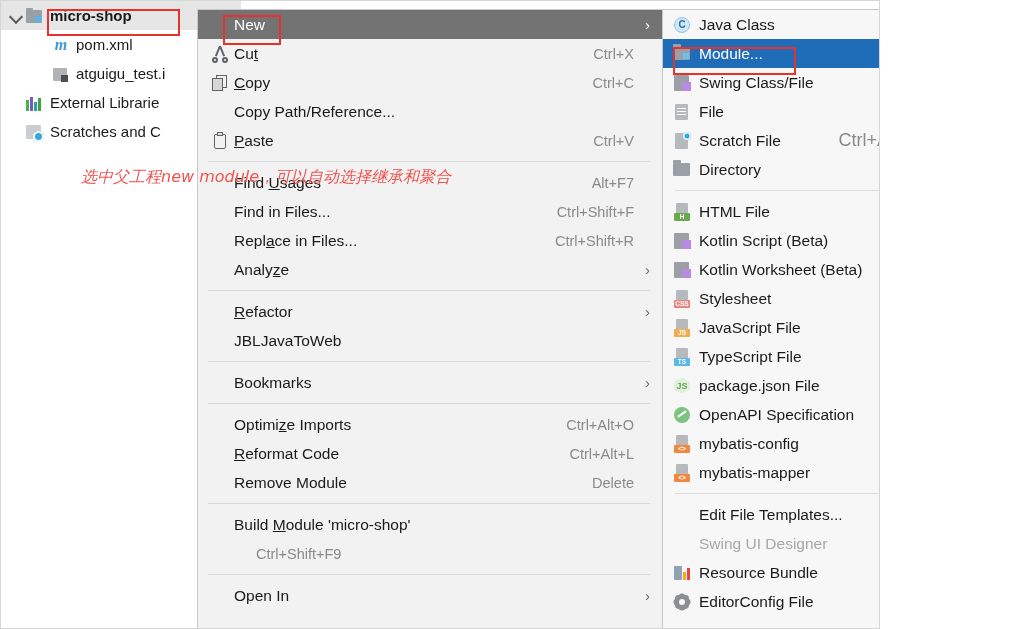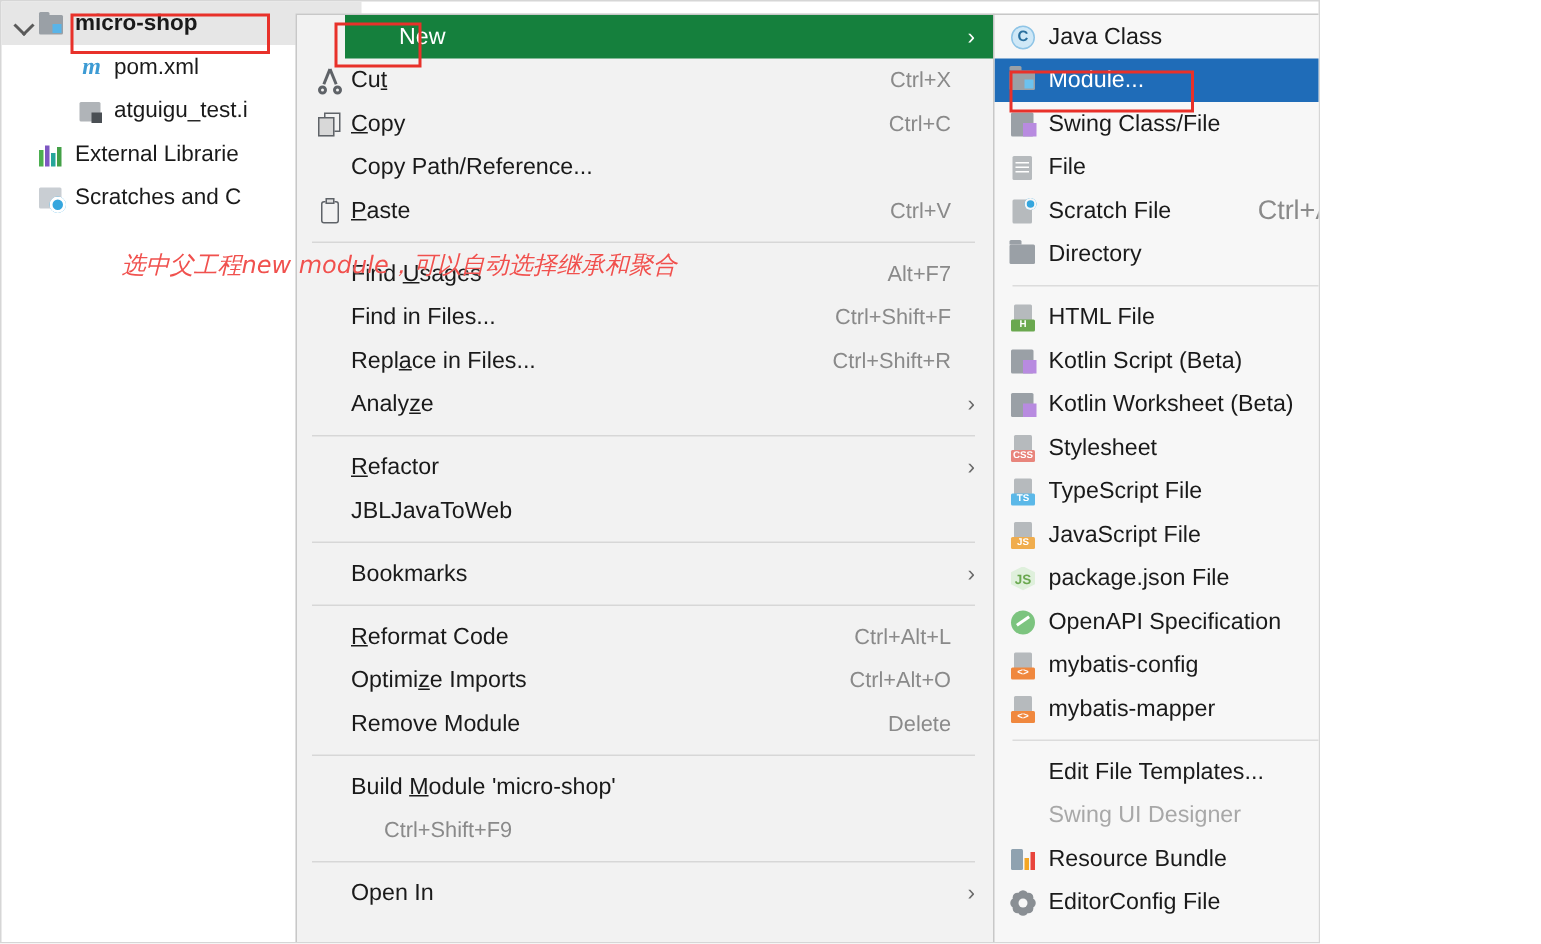--- a/index.html
+++ b/index.html
@@ -140,23 +140,22 @@
     position: relative;
     display: flex;
     align-items: center;
     height: 29px;
     padding: 0 12px 0 8px;
     font-size: 15.5px;
     color: #1a1a1a;
     white-space: nowrap;
   }
   .menu-item.highlight {
-    background: #15803d;
+    background: #737373;
     color: #ffffff;
-    margin-left: 32px;
   }
   .mi-icon {
     flex: 0 0 28px;
     width: 28px; height: 20px;
     position: relative;
   }
   .mi-label { flex: 1 1 auto; }
   .mi-label u { text-decoration: underline; }
   .mi-short {
     flex: 0 0 auto;
@@ -505,28 +504,28 @@
       </div>
       <div class="menu-sep"></div>
       <div class="menu-item">
         <span class="mi-icon"></span>
         <span class="mi-label">Bookmarks</span>
         <span class="mi-arrow">›</span>
       </div>
       <div class="menu-sep"></div>
       <div class="menu-item">
         <span class="mi-icon"></span>
+        <span class="mi-label">Optimi<u>z</u>e Imports</span>
+        <span class="mi-short">Ctrl+Alt+O</span>
+        <span class="mi-arrow"></span>
+      </div>
+      <div class="menu-item">
+        <span class="mi-icon"></span>
         <span class="mi-label"><u>R</u>eformat Code</span>
         <span class="mi-short">Ctrl+Alt+L</span>
-        <span class="mi-arrow"></span>
-      </div>
-      <div class="menu-item">
-        <span class="mi-icon"></span>
-        <span class="mi-label">Optimi<u>z</u>e Imports</span>
-        <span class="mi-short">Ctrl+Alt+O</span>
         <span class="mi-arrow"></span>
       </div>
       <div class="menu-item">
         <span class="mi-icon"></span>
         <span class="mi-label">Remove Module</span>
         <span class="mi-short">Delete</span>
         <span class="mi-arrow"></span>
       </div>
       <div class="menu-sep"></div>
       <div class="menu-item">
@@ -623,34 +622,34 @@
             <span class="badge" style="background: rgb(232, 133, 124);">CSS</span>
           </span>
         </span>
         <span class="sub-label">Stylesheet</span>
         <span class="sub-arrow"></span>
       </div>
       <div class="sub-item">
         <span class="sub-icon">
           <span class="ic-badged">
             <span class="doc"></span>
-            <span class="badge" style="background: rgb(91, 184, 232);">TS</span>
-          </span>
-        </span>
-        <span class="sub-label">TypeScript File</span>
+            <span class="badge" style="background: rgb(240, 173, 78);">JS</span>
+          </span>
+        </span>
+        <span class="sub-label">JavaScript File</span>
         <span class="sub-arrow"></span>
       </div>
       <div class="sub-item">
         <span class="sub-icon">
           <span class="ic-badged">
             <span class="doc"></span>
-            <span class="badge" style="background: rgb(240, 173, 78);">JS</span>
-          </span>
-        </span>
-        <span class="sub-label">JavaScript File</span>
+            <span class="badge" style="background: rgb(91, 184, 232);">TS</span>
+          </span>
+        </span>
+        <span class="sub-label">TypeScript File</span>
         <span class="sub-arrow"></span>
       </div>
       <div class="sub-item">
         <span class="sub-icon">
           <span class="ic-node">JS</span>
         </span>
         <span class="sub-label">package.json File</span>
         <span class="sub-arrow"></span>
       </div>
       <div class="sub-item">

